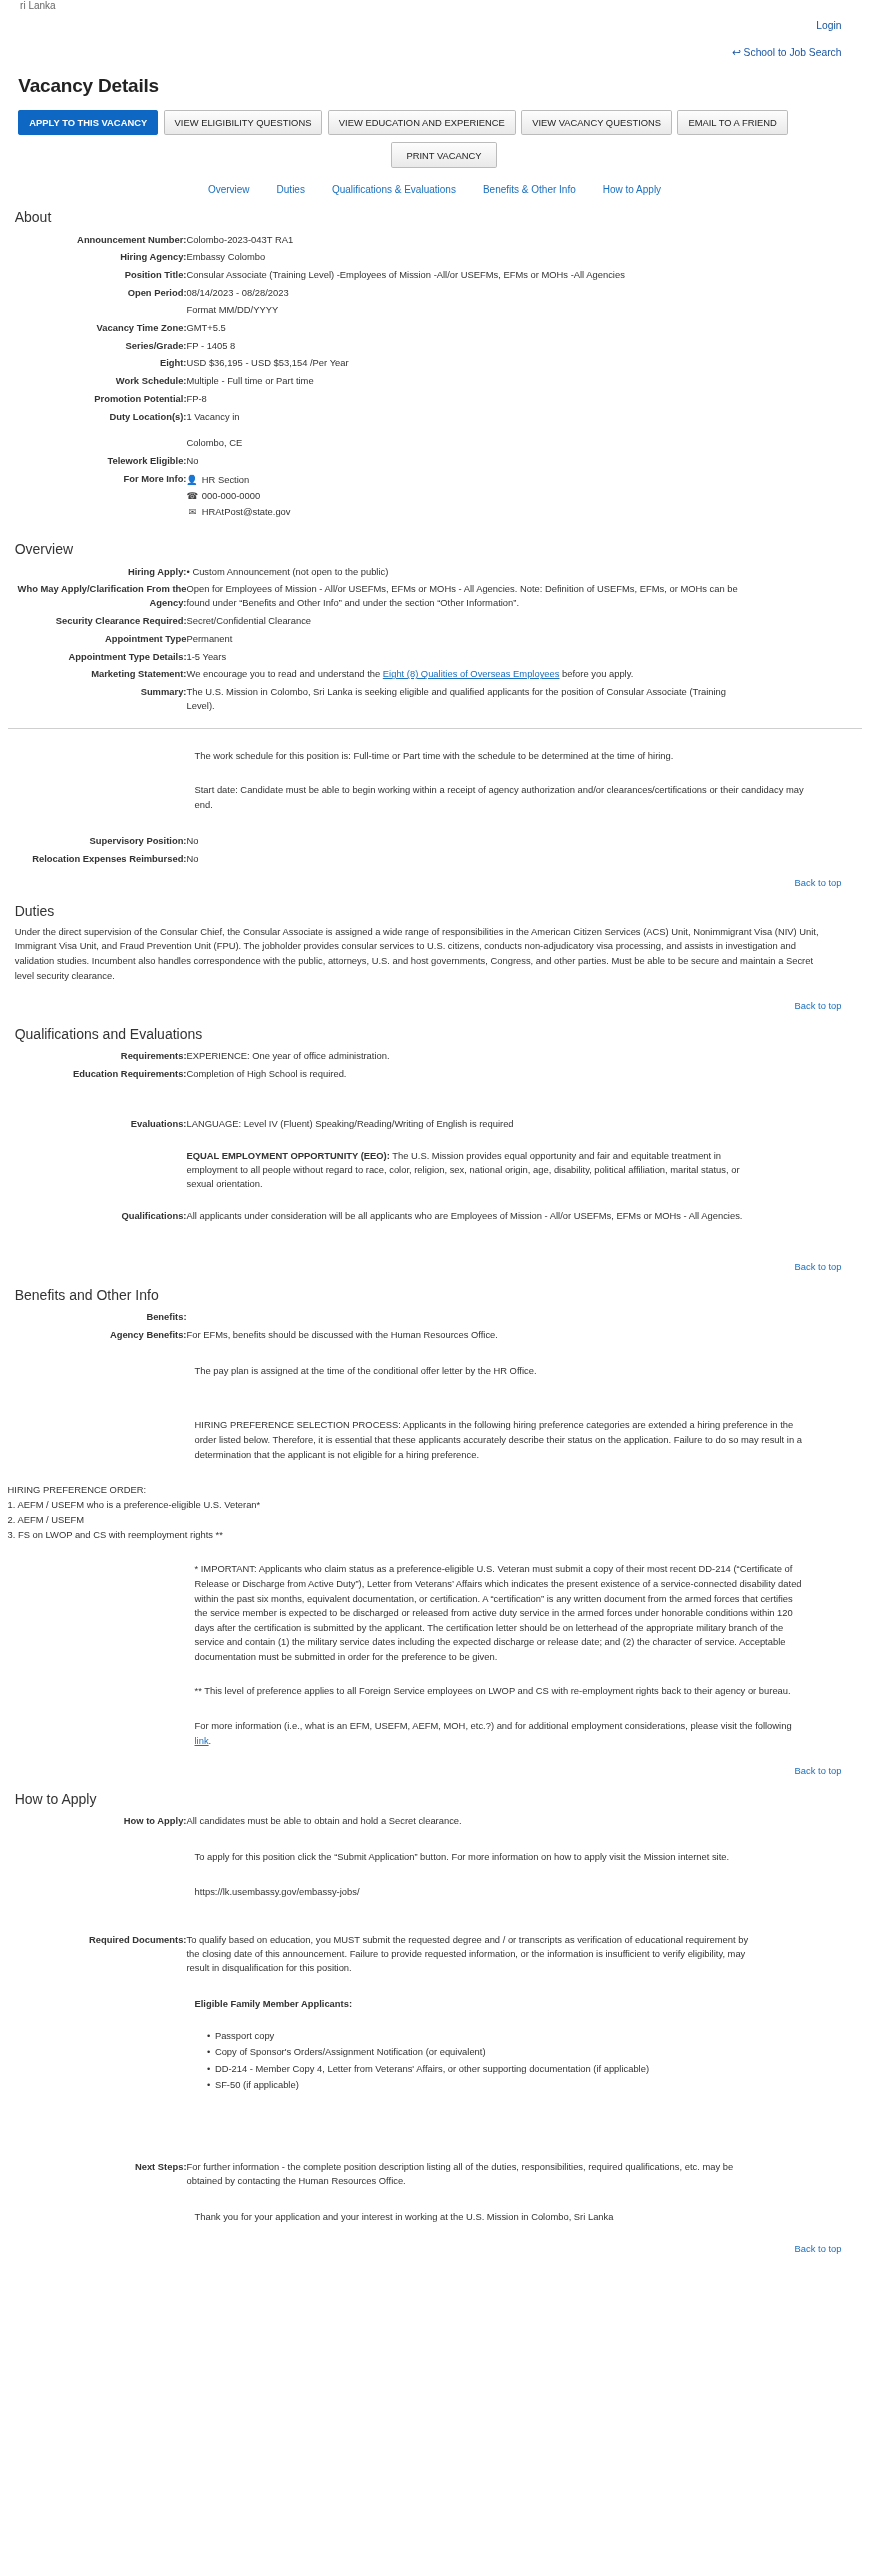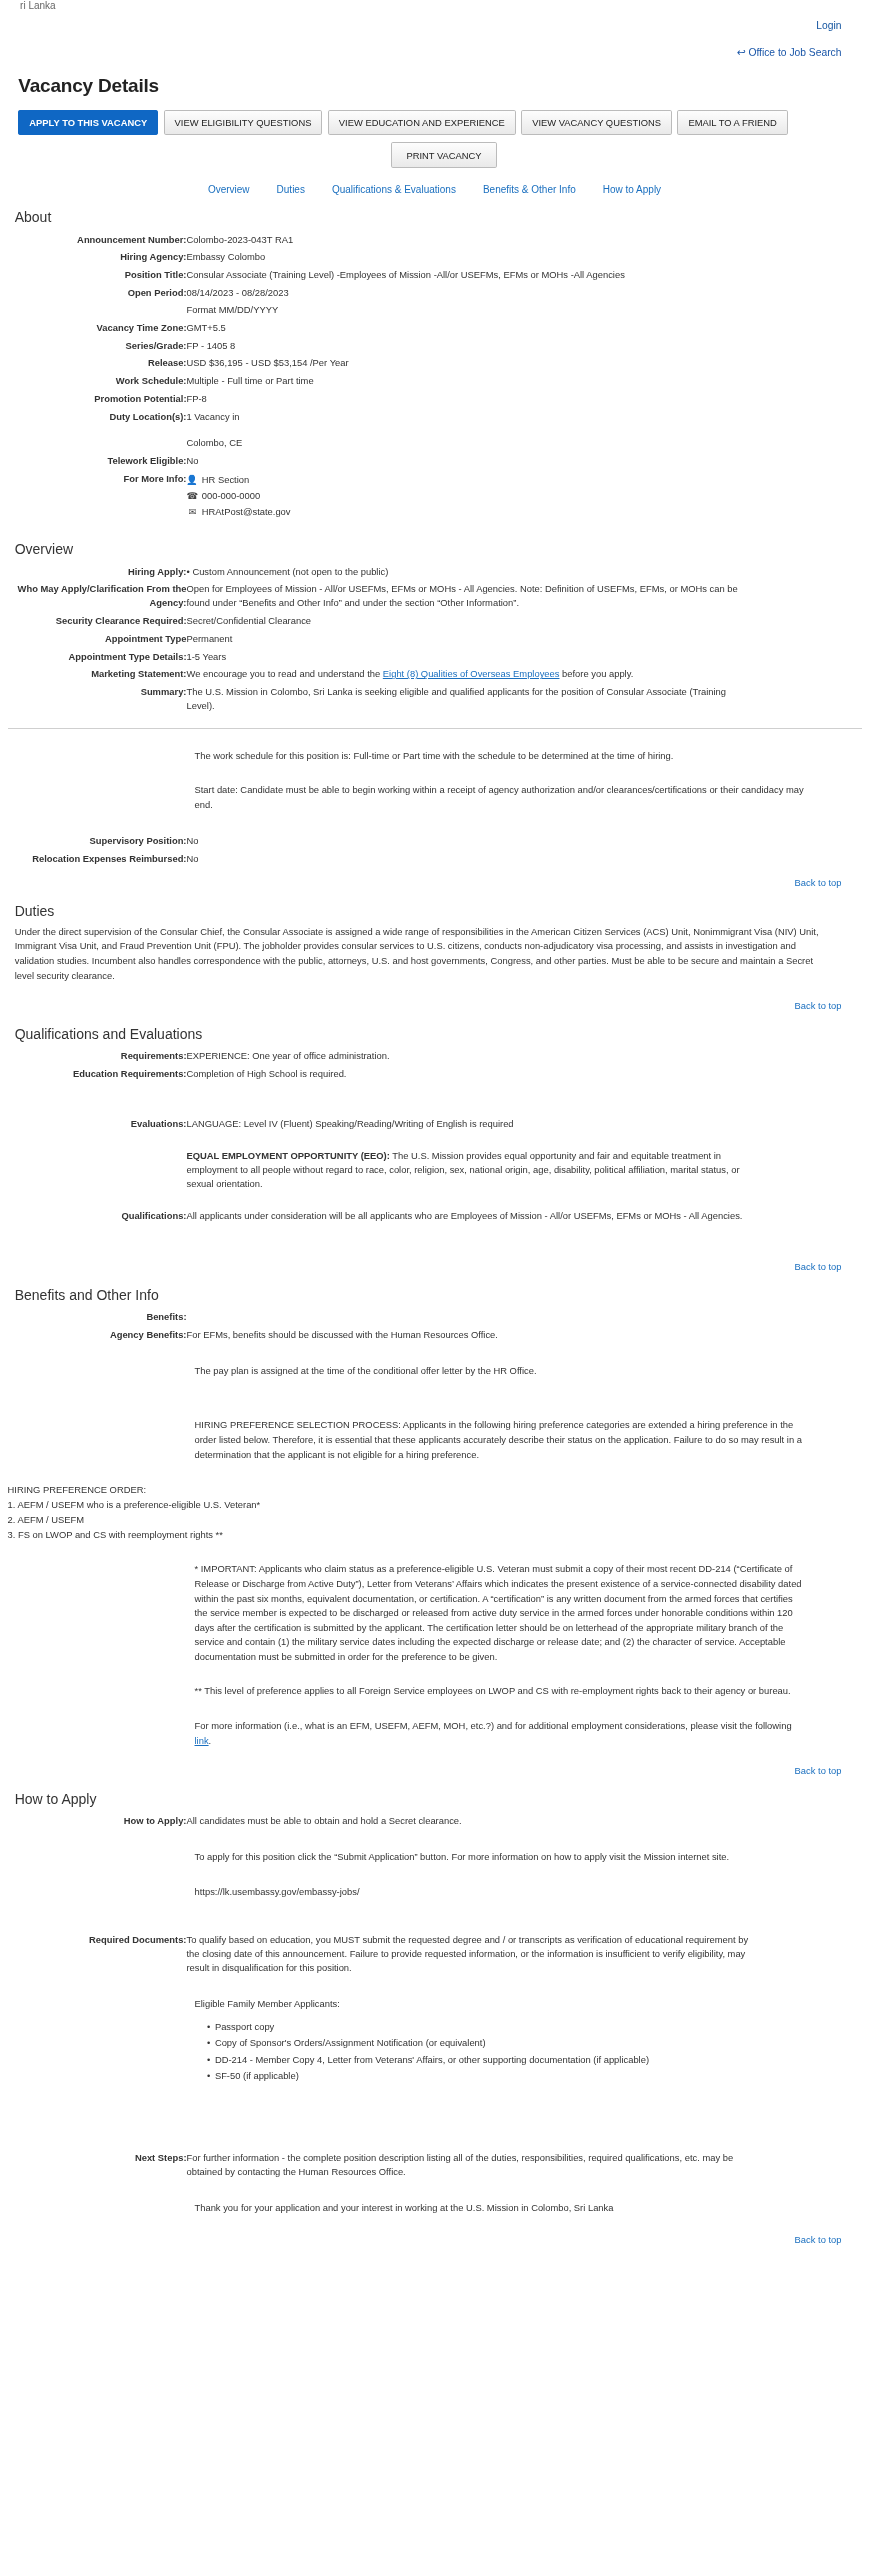--- a/index.html
+++ b/index.html
@@ -83,21 +83,21 @@
 
 <div class="page">
 
   <div class="topbar">ri Lanka</div>
 
   <div class="login-row">
     <a class="login-link">Login</a>
   </div>
 
   <div class="return-row">
-    <span class="return-arrow">↩</span><a class="return-link">Office to Job Search</a>
+    <span class="return-arrow">↩</span><a class="return-link">School to Job Search</a>
   </div>
 
   <h1 class="title">Vacancy Details</h1>
 
   <div class="btnrow">
     <button class="btn primary">APPLY TO THIS VACANCY</button>
     <button class="btn">VIEW ELIGIBILITY QUESTIONS</button>
     <button class="btn">VIEW EDUCATION AND EXPERIENCE</button>
     <button class="btn">VIEW VACANCY QUESTIONS</button>
     <button class="btn">EMAIL TO A FRIEND</button>
@@ -139,21 +139,21 @@
     </tr>
     <tr>
       <td class="k">Vacancy Time Zone:</td>
       <td class="v">GMT+5.5</td>
     </tr>
     <tr>
       <td class="k">Series/Grade:</td>
       <td class="v">FP - 1405 8</td>
     </tr>
     <tr>
-      <td class="k">Release:</td>
+      <td class="k">Eight:</td>
       <td class="v">USD $36,195 - USD $53,154 /Per Year</td>
     </tr>
     <tr>
       <td class="k">Work Schedule:</td>
       <td class="v">Multiple - Full time or Part time</td>
     </tr>
     <tr>
       <td class="k">Promotion Potential:</td>
       <td class="v">FP-8</td>
     </tr>
@@ -336,21 +336,21 @@
     <tbody>
         <tr>
       <td class="k">Required Documents:</td>
       <td class="v wide">To qualify based on education, you MUST submit the requested degree and / or transcripts as verification of educational requirement by the closing date of this announcement. Failure to provide requested information, or the information is insufficient to verify eligibility, may result in disqualification for this position.</td>
     </tr>
   </tbody>
     </table>
 
   <div class="spacer-md"></div>
   <div class="body-block">
-    <div style="font-weight:normal;margin-bottom:8px;">Eligible Family Member Applicants:</div>
+    <div style="font-weight:bold;margin-bottom:17px;">Eligible Family Member Applicants:</div>
     <ul class="plain">
       <li>Passport copy</li>
       <li>Copy of Sponsor's Orders/Assignment Notification (or equivalent)</li>
       <li>DD-214 - Member Copy 4, Letter from Veterans' Affairs, or other supporting documentation (if applicable)</li>
       <li>SF-50 (if applicable)</li>
     </ul>
   </div>
 
   <div class="spacer-lg"></div>
   <div class="spacer-lg"></div>

